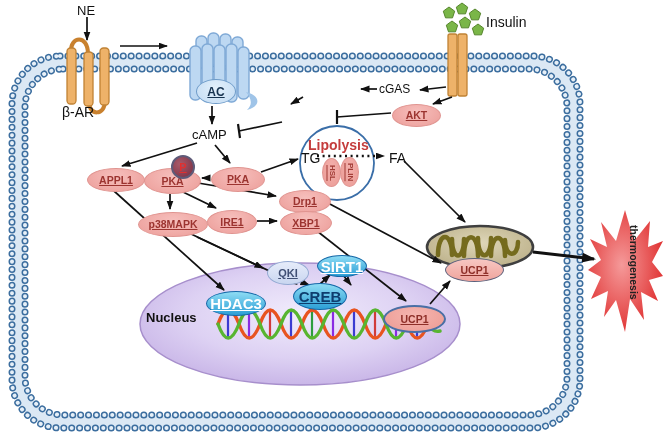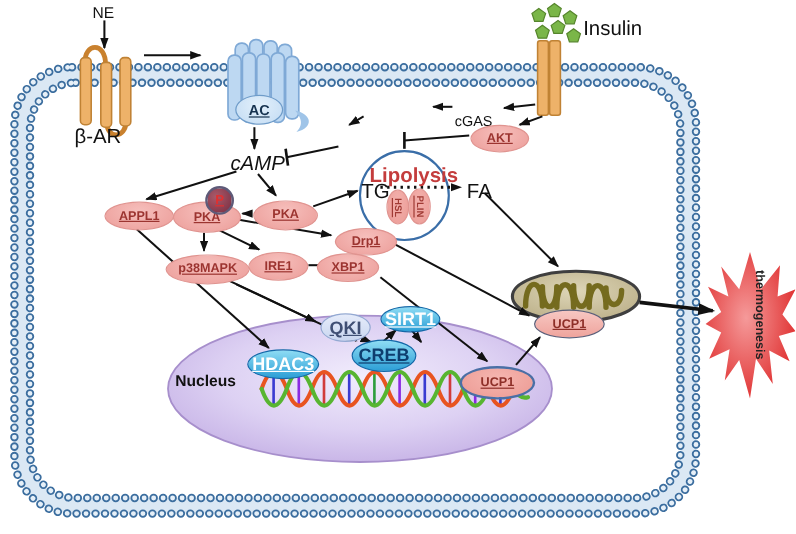--- a/index.html
+++ b/index.html
@@ -9,31 +9,31 @@
   .node{position:absolute;border-radius:50%;display:flex;align-items:center;justify-content:center;
         font-weight:bold;text-align:center;line-height:1;text-decoration:underline;}
   .pink{background:radial-gradient(ellipse at 50% 32%,#f6bfbc,#ec9d99);border:1px solid #e09490;
         color:#9c3430;font-size:10.5px;}
   .yellow{background:radial-gradient(ellipse at 50% 35%,#ffe14d,#ffd008);border:1.5px solid #e6b60b;
         color:#4a3a00;font-size:11px;}
   .blue{background:linear-gradient(180deg,#8edcf4,#2d9fd6);border:1.5px solid #1468a8;
         color:#fff;font-size:15px;}
   .blue-dark-text{color:#0e3d6e;}
   .lavender{background:linear-gradient(180deg,#e6ecfa,#c9d6f0);border:1.5px solid #93a9d2;
-        color:#3f4f74;font-size:15px;}
+        color:#3f4f74;font-size:11px;}
   .ucp1-nuc{background:radial-gradient(ellipse at 50% 35%,#f5b6b0,#ec9a93);border:2px solid #4a6fa5;
         color:#8e2f28;font-size:10.5px;}
   .ucp1-mito{background:linear-gradient(180deg,#f7c7c2,#efa49d);border:1.5px solid #5a5f7a;
         color:#8e2f28;font-size:10.5px;}
   .ac-ellipse{background:radial-gradient(ellipse at 50% 35%,#e3f0fb,#c2dbf3);border:1.5px solid #6f9cc9;
         color:#16324f;font-size:12px;}
   .p-badge{background:radial-gradient(circle at 35% 35%,#a85a6a,#792c40);border:2.5px solid #5e5a78;
         color:#e03030;font-size:11px;}
   .vtext{writing-mode:vertical-rl;letter-spacing:0px;}
-  .lbl{position:absolute;color:#111;font-size:17px;white-space:nowrap;}
+  .lbl{position:absolute;color:#111;font-size:14px;white-space:nowrap;}
   .small-pink{background:radial-gradient(ellipse at 50% 32%,#f3b0ac,#eb9c96);border:1px solid #e09490;
         color:#a03a34;font-size:8px;font-weight:bold;}
 </style>
 </head>
 <body>
 
 <div id="fig">
 
 <svg width="663" height="445" viewBox="0 0 663 445">
   <defs>
@@ -174,22 +174,22 @@
     <line x1="404" y1="161" x2="465" y2="222" marker-end="url(#ah)"></line>
     <line x1="430" y1="304" x2="450" y2="281" marker-end="url(#ah)"></line>
     <line x1="533" y1="252" x2="594" y2="259" stroke-width="3" marker-end="url(#ah2)"></line>
     <line x1="317" y1="156" x2="384" y2="156" stroke-width="2.4" stroke-dasharray="2 3.6" marker-end="url(#ah)"></line>
   </g>
 </svg>
 
 <div class="lbl" style="left:77px;top:3px;font-size:13px;">NE</div>
 <div class="lbl" style="left:486px;top:14px;">Insulin</div>
 <div class="lbl" style="left:62px;top:104px;">β-AR</div>
-<div class="lbl" style="left:379px;top:82px;font-size:12px;margin-top:12px;">cGAS</div>
-<div class="lbl" style="left:192px;top:127px;font-size:17px;font-style:italic;">cAMP</div>
+<div class="lbl" style="left:379px;top:82px;font-size:12px;">cGAS</div>
+<div class="lbl" style="left:192px;top:127px;font-size:13px;">cAMP</div>
 <div class="lbl" style="left:308px;top:137px;color:#c43c3c;font-weight:bold;">Lipolysis</div>
 <div class="lbl" style="left:301px;top:150px;">TG</div>
 <div class="lbl" style="left:389px;top:150px;">FA</div>
 <div class="lbl" style="left:146px;top:310px;font-size:13px;font-weight:bold;">Nucleus</div>
 
 <div class="node ac-ellipse" style="left:196px;top:79px;width:38px;height:23px;">AC</div>
 
 <div class="node pink" style="left:392px;top:104px;width:47px;height:21px;">AKT</div>
 
 <div class="node small-pink" style="left:322px;top:158px;width:17px;height:27px;">
@@ -199,21 +199,21 @@
       <span class="vtext">PLIN</span>
     </div>
 
 <div class="node pink" style="left:87px;top:168px;width:56px;height:22px;">APPL1</div>
 <div class="node pink" style="left:144px;top:168px;width:55px;height:24px;">PKA</div>
 <div class="node p-badge" style="left:171px;top:155px;width:20px;height:20px;">P</div>
 <div class="node pink" style="left:211px;top:167px;width:52px;height:23px;">PKA</div>
 <div class="node pink" style="left:279px;top:190px;width:50px;height:21px;">Drp1</div>
 <div class="node pink" style="left:138px;top:212px;width:68px;height:23px;">p38MAPK</div>
 <div class="node pink" style="left:207px;top:210px;width:48px;height:22px;">IRE1</div>
-<div class="node pink" style="left:264px;top:211px;width:50px;height:22px;">XBP1</div>
+<div class="node pink" style="left:280px;top:211px;width:50px;height:22px;">XBP1</div>
 
 <div class="node lavender" style="left:267px;top:261px;width:40px;height:22px;">QKI</div>
 <div class="node blue" style="left:317px;top:255px;width:48px;height:20px;">SIRT1</div>
 <div class="node blue" style="left:206px;top:291px;width:58px;height:23px;">HDAC3</div>
 <div class="node blue blue-dark-text" style="left:293px;top:283px;width:52px;height:25px;">CREB</div>
 <div class="node ucp1-nuc" style="left:383px;top:305px;width:59px;height:24px;">UCP1</div>
 <div class="node ucp1-mito" style="left:445px;top:258px;width:57px;height:22px;">UCP1</div>
 
 </div>
 

